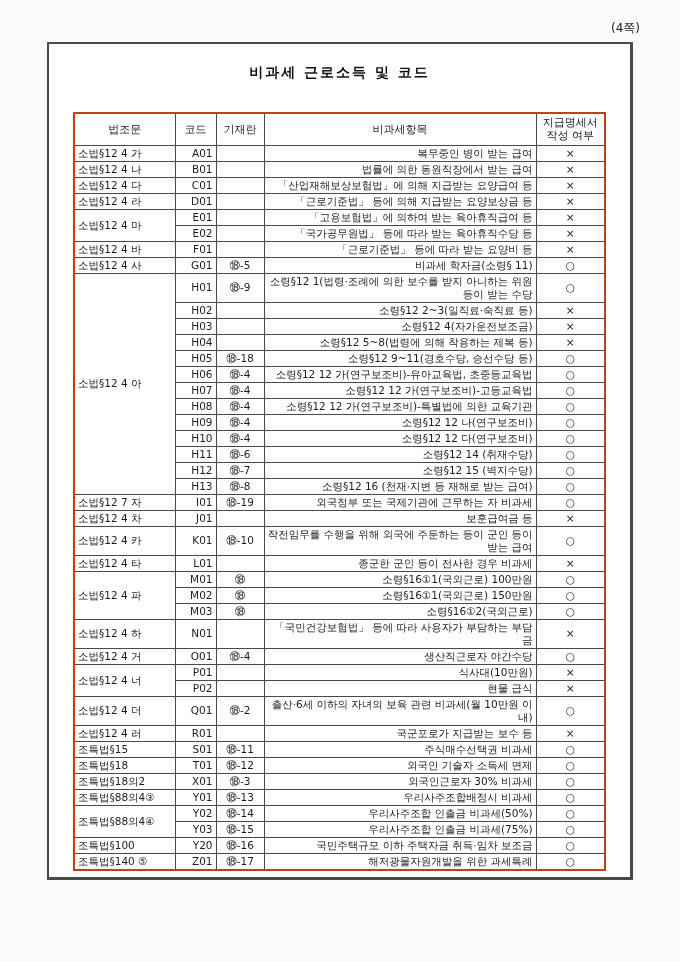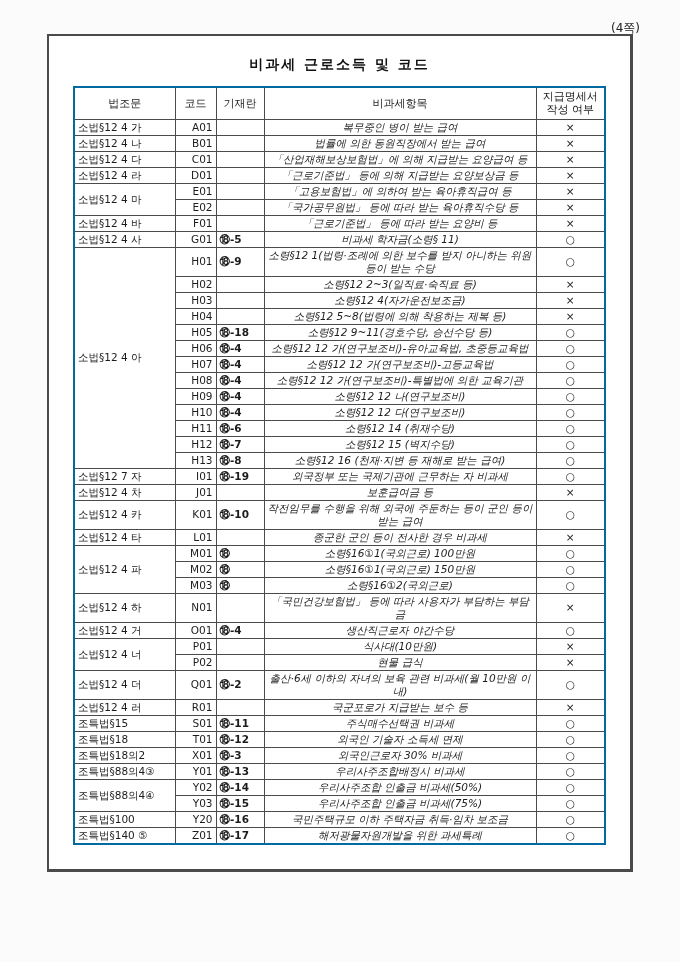--- a/index.html
+++ b/index.html
@@ -8,42 +8,42 @@
     background:#fbfbfb;
     font-family:"DejaVu Sans", sans-serif;
     color:#1a1a1a;
     position:relative;
   }
   .page-label {
     position:absolute; top:20px; right:40px;
     font-size:12px; color:#222;
   }
   .border-box {
-    position:absolute; left:47px; top:34px;
+    position:absolute; left:47px; top:42px;
     width:586px; height:838px;
     border:2px solid #4a4a4a;
     border-right-width:3px; border-bottom-width:3px;
     background:#ffffff;
   }
   .doc-title {
     text-align:center;
     margin-top:20px;
     font-size:14px; font-weight:bold;
     letter-spacing:2px;
     color:#111;
   }
   table.code-table {
     border-collapse:collapse;
-    margin:12px auto 0 auto;
+    margin:30px auto 0 auto;
     width:532px;
     table-layout:fixed;
     font-size:10.5px;
     line-height:13px;
     color:#1c1c1c;
-    border:2px solid #0369a1;
+    border:2px solid #c2410c;
   }
   .code-table th, .code-table td {
     border:1px solid #4a4a4a;
     padding:1px 3px;
     vertical-align:middle;
     overflow:hidden;
   }
   .code-table th {
     font-weight:normal;
     text-align:center;
@@ -51,22 +51,22 @@
     white-space:pre-line;
     font-size:11px;
   }
   .col-law  { width:101px; }
   .col-code { width:41px; }
   .col-box  { width:48px; }
   .col-item { width:272px; }
   .col-rep  { width:69px; }
   td.law  { text-align:left;  height:15px; }
   td.code { text-align:right; }
-  td.box  { white-space:nowrap;font-weight:bold; }
-  td.item { text-align:center;  height:15px;font-style:italic; }
+  td.box  { text-align:center; white-space:nowrap; }
+  td.item { text-align:right;  height:15px; }
   td.rep  { text-align:center; }
 </style>
 </head>
 <body>
 
 <div class="page-label">(4쪽)</div>
 
 <div class="border-box">
   <div class="doc-title">비과세 근로소득 및 코드</div>
 

